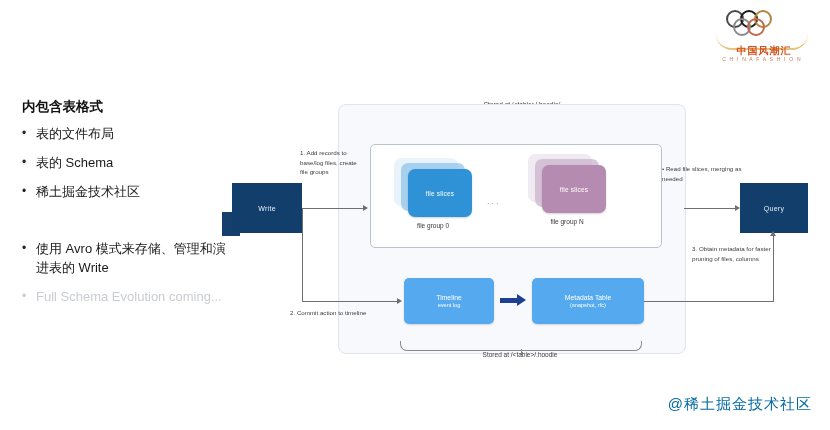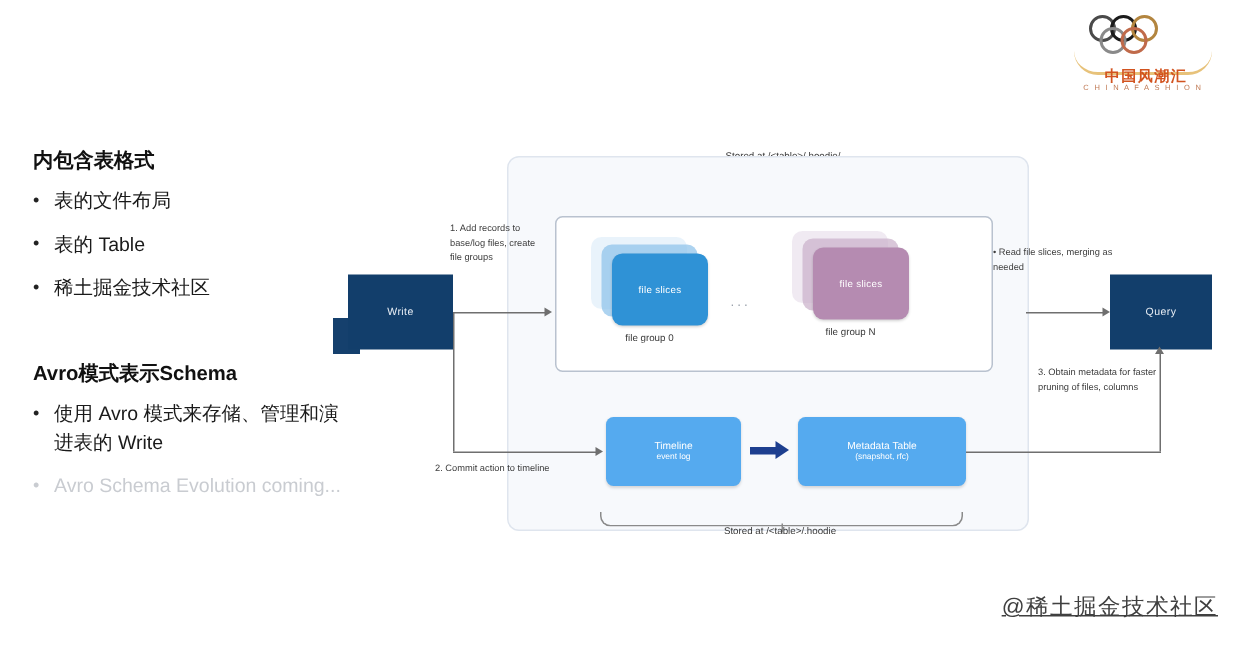--- a/index.html
+++ b/index.html
@@ -167,21 +167,21 @@
   
   .ann{position:absolute;font-size:6.2px;color:#3d3d3d;line-height:1.55;filter:blur(.35px);}
   .ann-1{left:68px;top:52px;width:64px;}
   .ann-2{left:58px;top:212px;width:82px;}
   .ann-3{left:430px;top:68px;width:86px;}
   .ann-4{left:460px;top:148px;width:92px;}
 
   
   .watermark{
     position:absolute;right:18px;bottom:16px;
-    font-size:15px;color:#404040;letter-spacing:1px;text-decoration:underline;
+    font-size:15px;color:#0369a1;letter-spacing:1px;
   }
 </style>
 </head>
 <body>
 
 <div class="slide">
 
 
   <div class="logo">
     <div class="rings">
@@ -197,37 +197,36 @@
   </div>
 
   <div class="block" style="top:98px;">
     <div class="block-head">内包含表格式</div>
     <div class="bullet">
       <span class="dot">•</span>
       <span class="txt">表的文件布局</span>
     </div>
     <div class="bullet">
       <span class="dot">•</span>
-      <span class="txt">表的 Table</span>
+      <span class="txt">表的 Schema</span>
     </div>
     <div class="bullet">
       <span class="dot">•</span>
       <span class="txt">稀土掘金技术社区</span>
     </div>
   </div>
 
   <div class="block" style="top:240px;">
-    <div class="block-head">Avro模式表示Schema</div>
     <div class="bullet">
       <span class="dot">•</span>
       <span class="txt">使用 Avro 模式来存储、管理和演进表的 Write</span>
     </div>
     <div class="bullet faded">
       <span class="dot">•</span>
-      <span class="txt">Avro Schema Evolution coming...</span>
+      <span class="txt">Full Schema Evolution coming...</span>
     </div>
   </div>
 
   <div class="accent-box"></div>
 
   <div class="diagram">
 
     <div class="dg-label brace-top-label">Stored at /&lt;table&gt;/.hoodie/</div>
     <div class="brace-top"></div>
 

